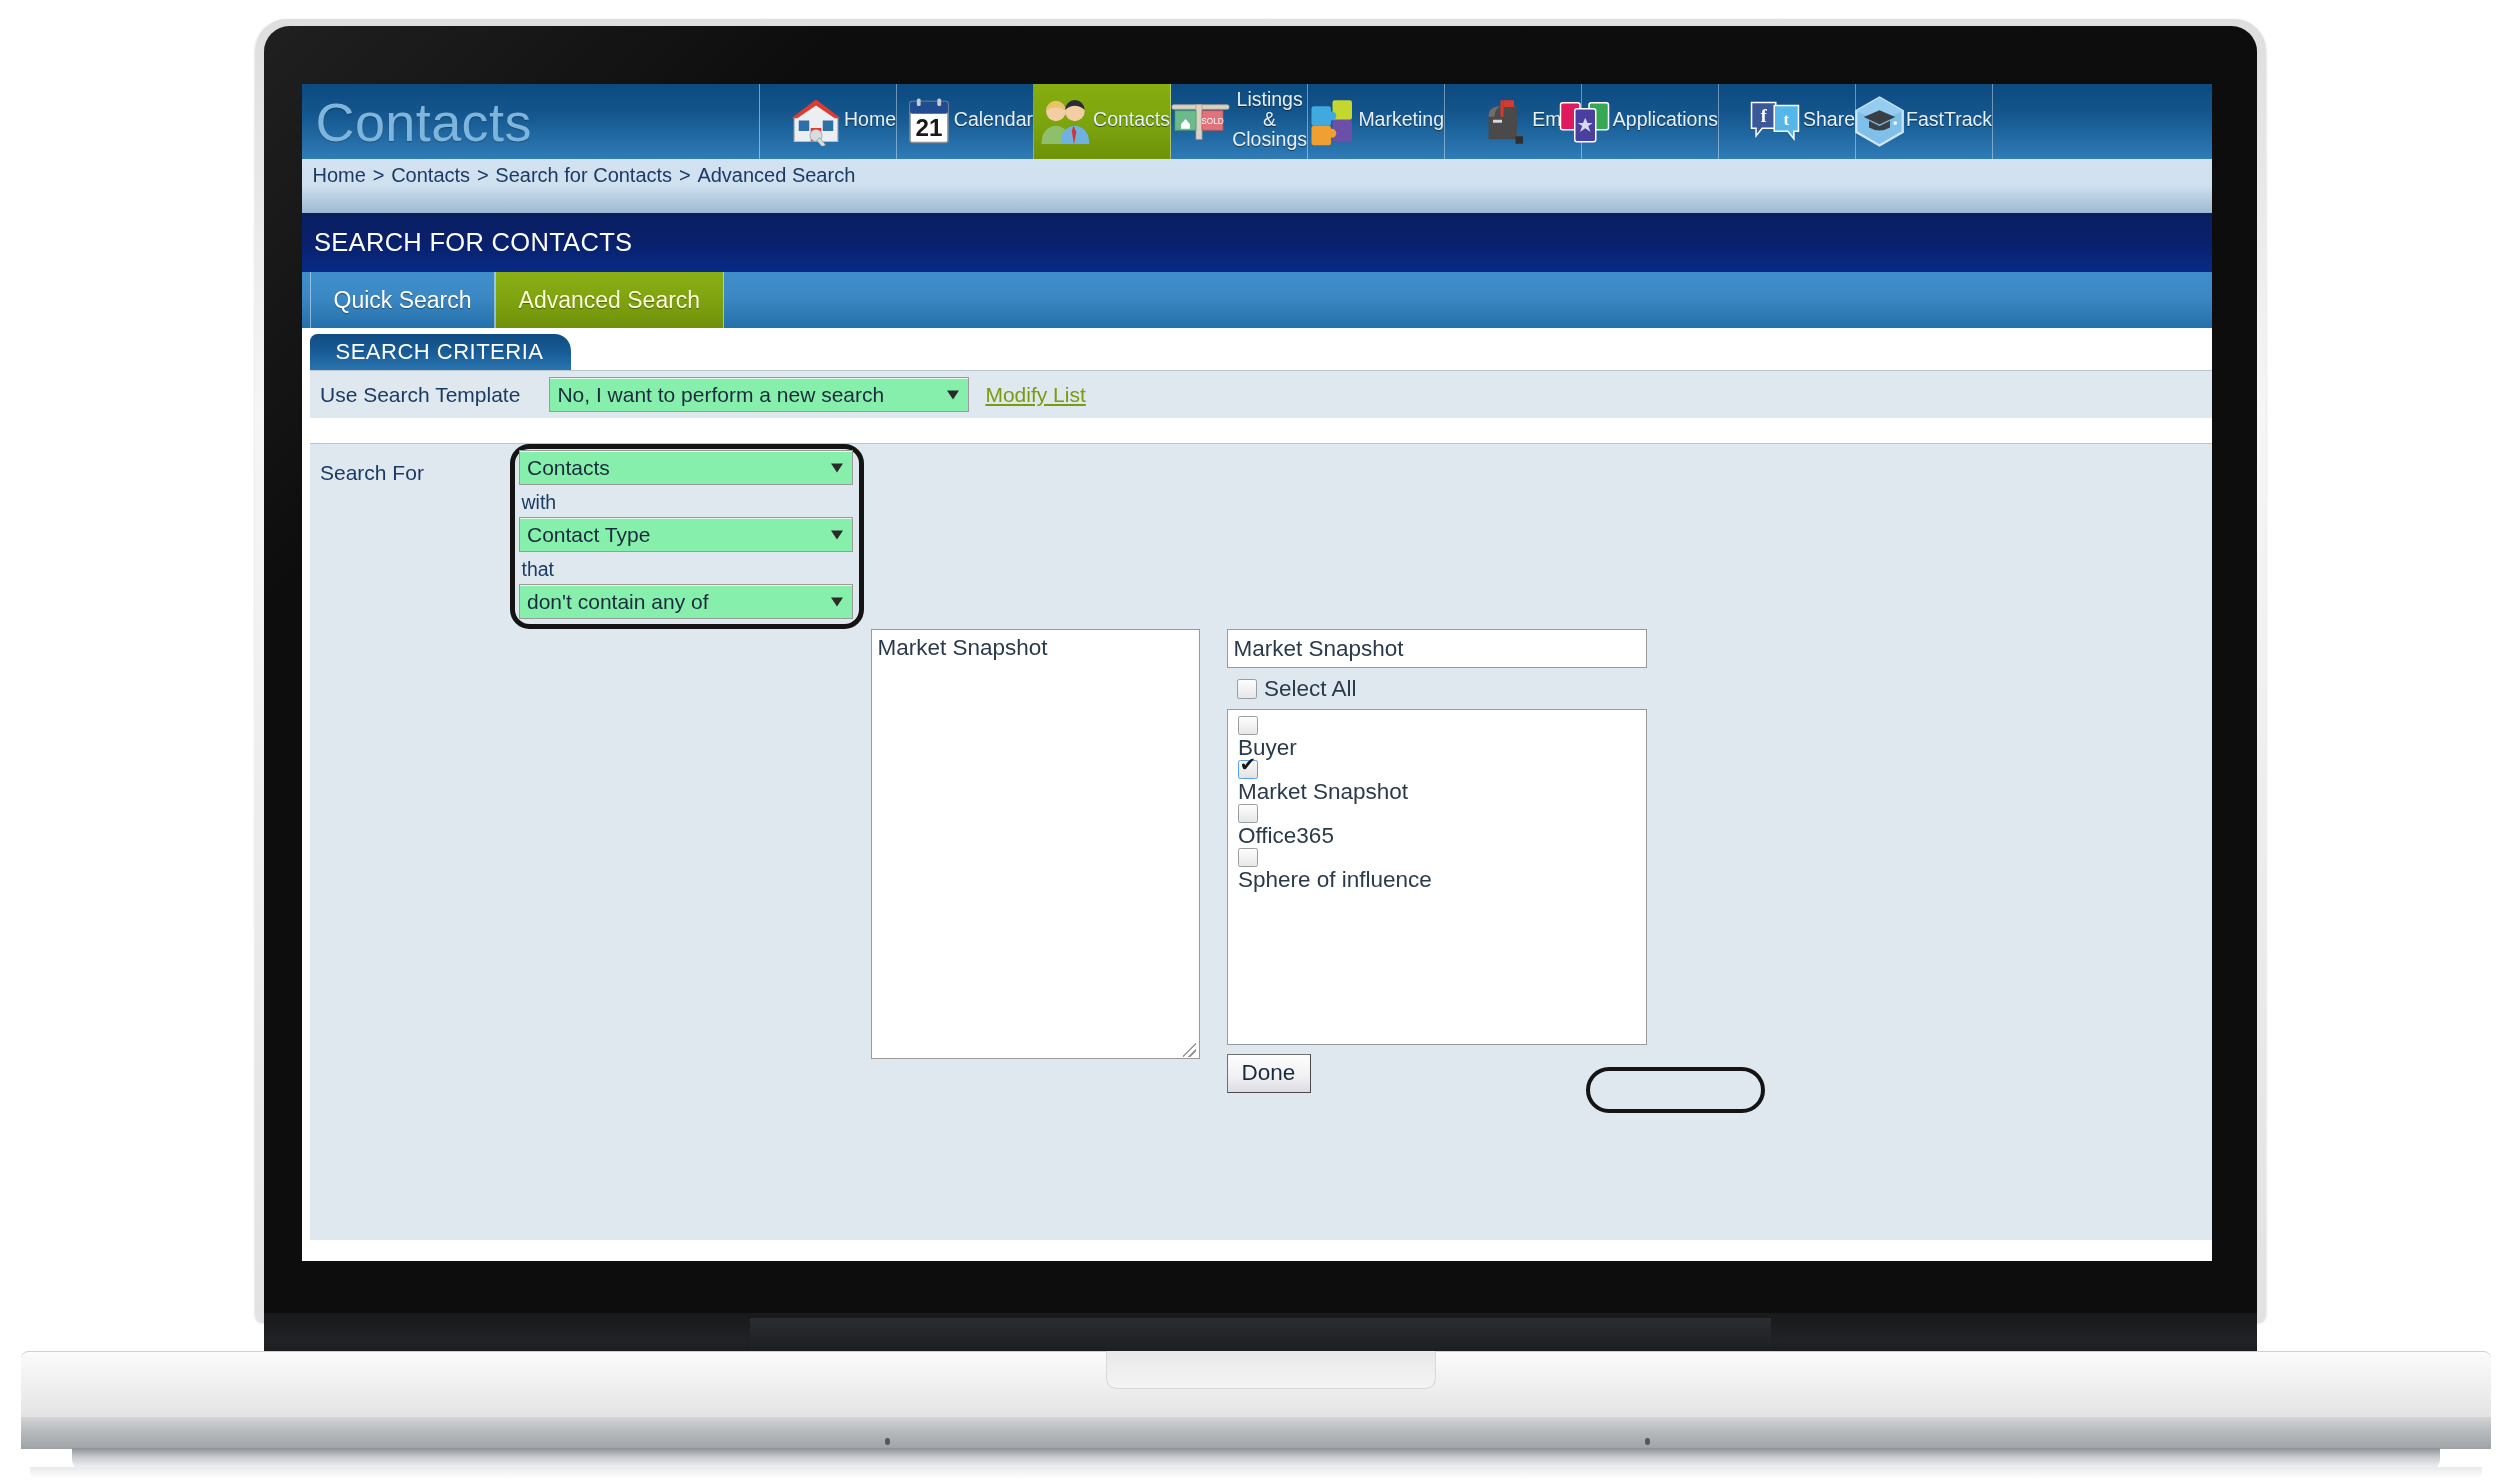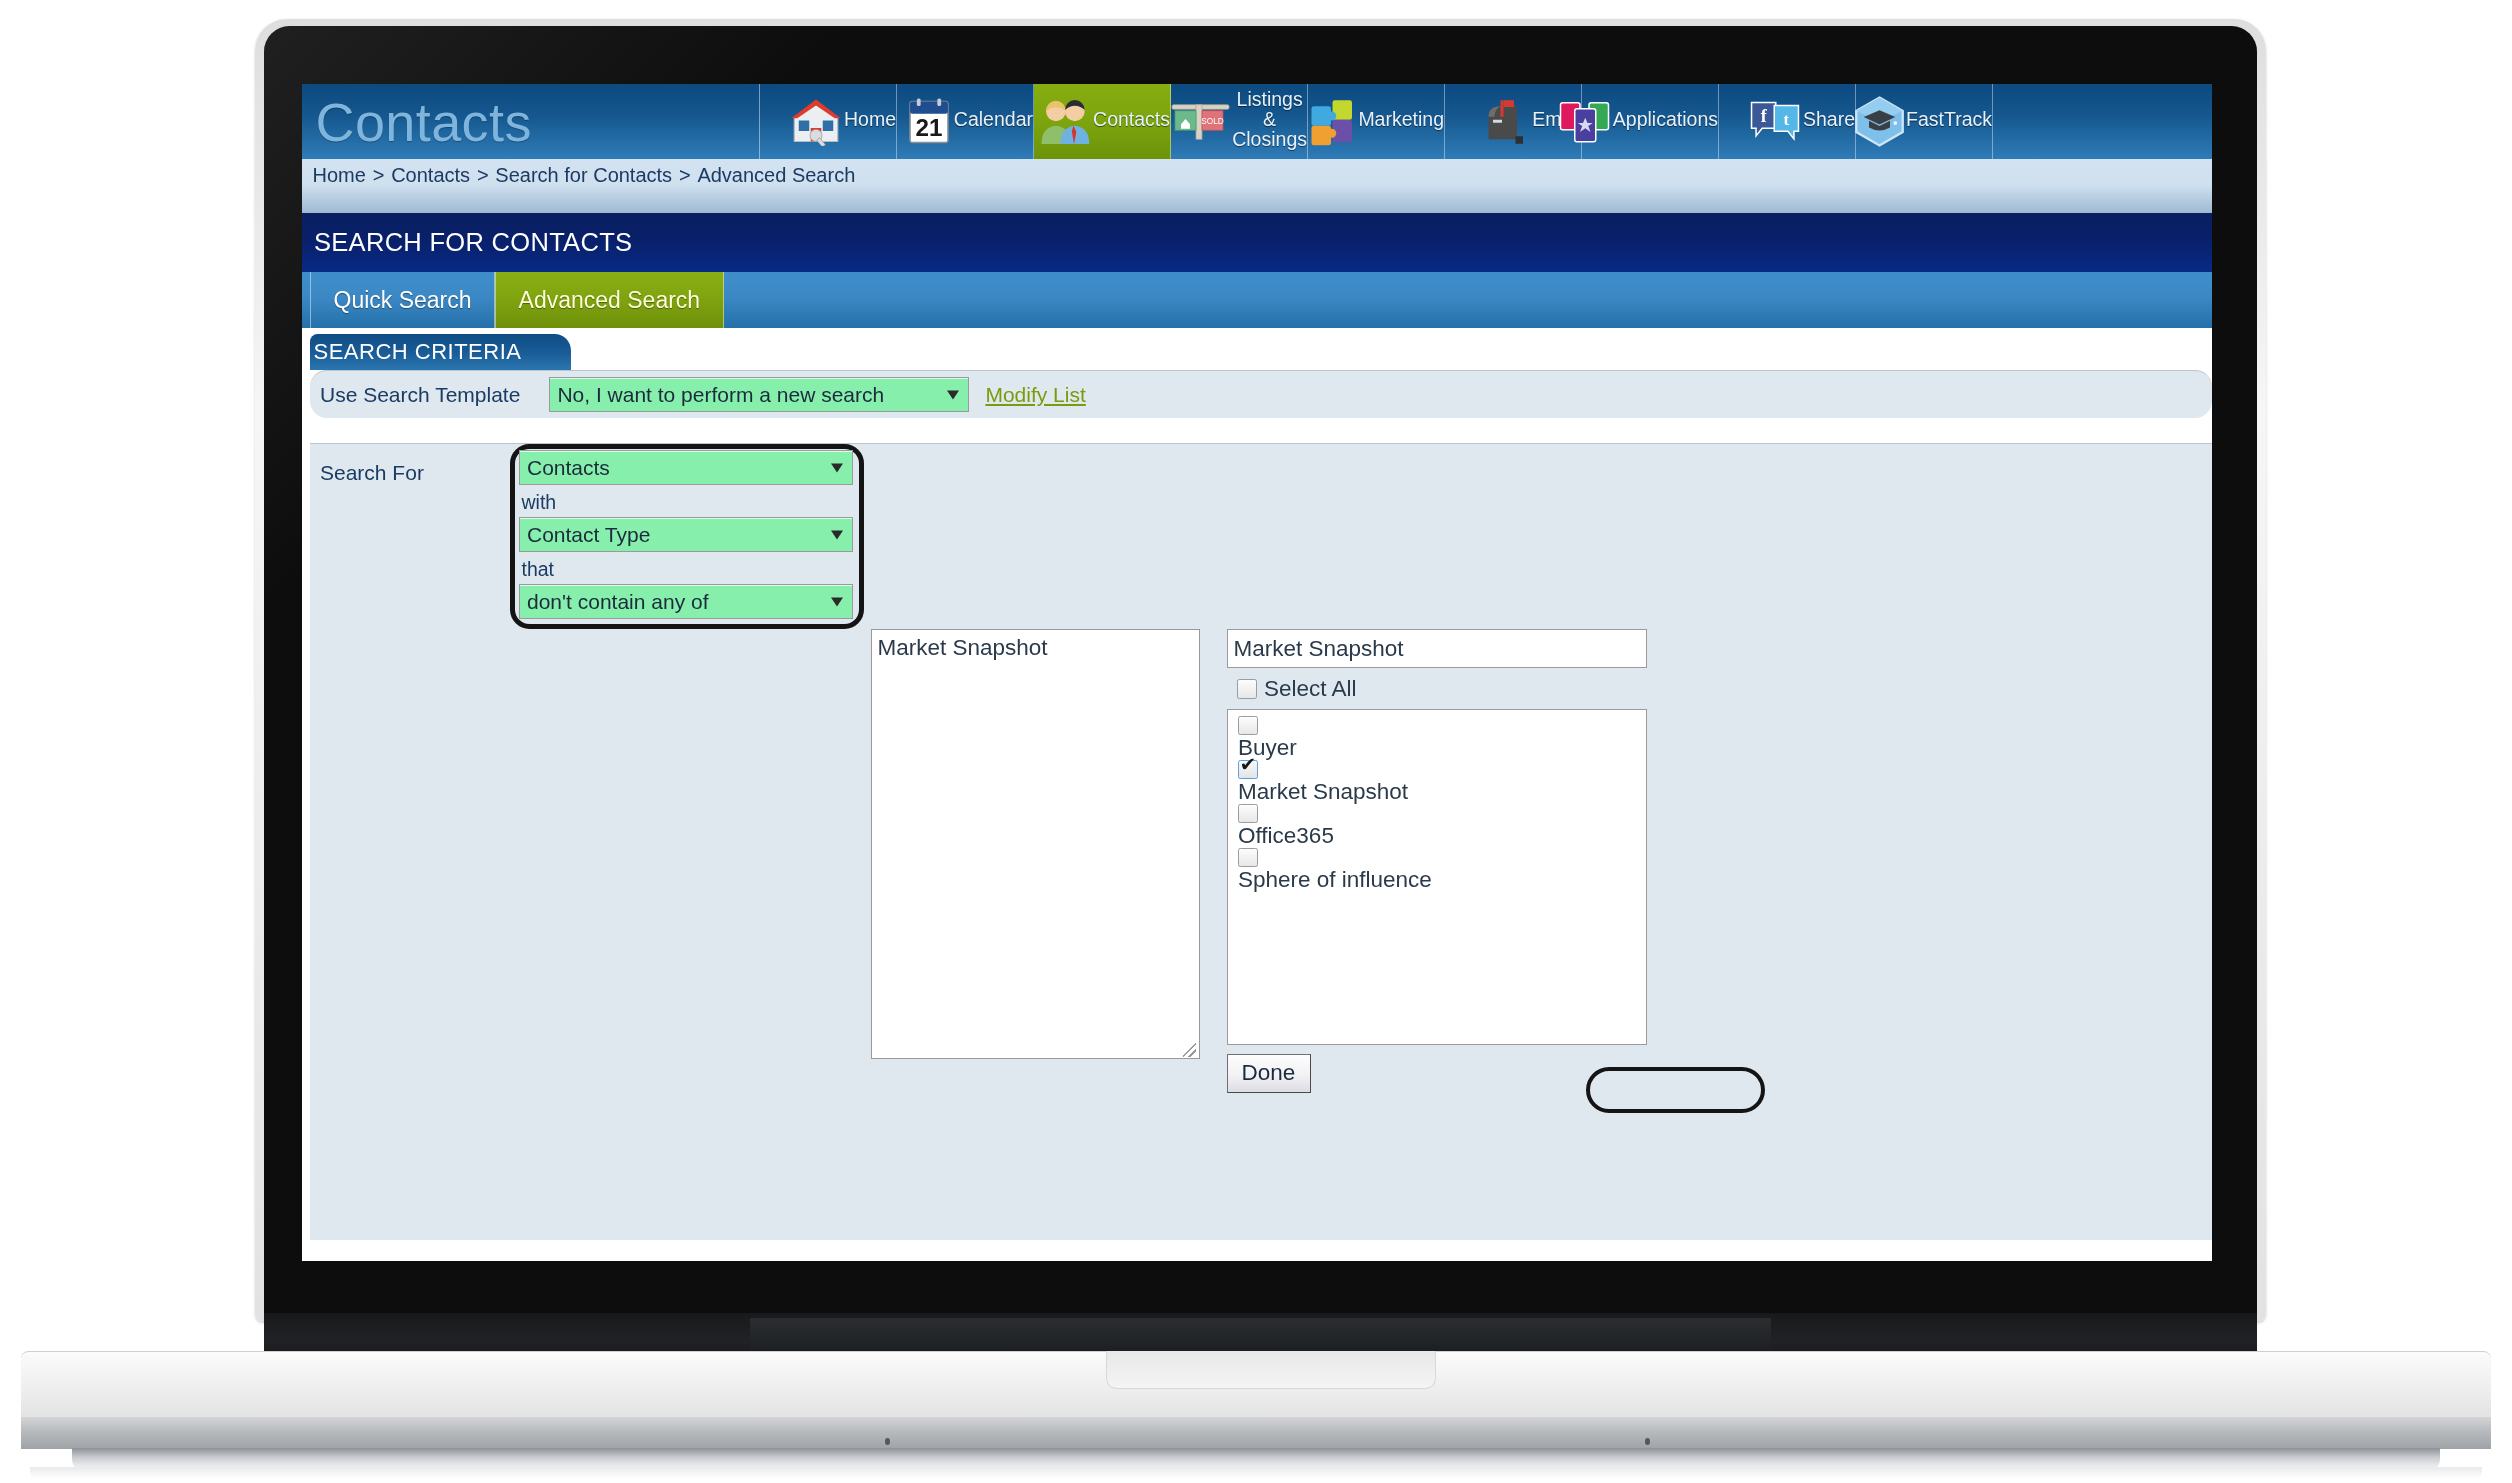--- a/index.html
+++ b/index.html
@@ -160,28 +160,28 @@
     position: absolute; left: 0; top: 244px; width: 1910px; height: 933px;
     background: #ffffff;
   }
 
   
   #criteria-tab {
     position: absolute; left: 7.5px; top: 6px; width: 261px; height: 36px;
     background: linear-gradient(180deg,#0f4c84 0%,#1a5d98 55%,#2b76b0 100%);
     border-radius: 7.5px 16.5px 0 0;
     color: #ffffff; font-size: 22px; letter-spacing: 0.5px;
-    display: flex; align-items: center; padding-left: 4px;
+    display: flex; align-items: center; padding-left: 26px;
   }
 
   
   #tpl-row {
     position: absolute; left: 7.5px; top: 42px; width: 1902px; height: 48px;
     background: #dfe8ef; border-top: 0.8px solid #b9c6d1;
-    display: flex; align-items: center; padding-left: 10.5px; border-radius: 17px;
+    display: flex; align-items: center; padding-left: 10.5px;
   }
   .field-label { color: #1b3b63; font-size: 21px; }
   .sel {
     position: relative; background: #86efac; border: 0.8px solid #9a9a9a;
     height: 35px; display: flex; align-items: center;
     padding: 0 35px 0 7.5px; color: #1b2b3d; font-size: 21px;
     box-shadow: inset 0 0.8px 0 #fff;
   }
   .sel .caret {
     position: absolute; right: 9px; top: 50%; transform: translateY(-50%);

